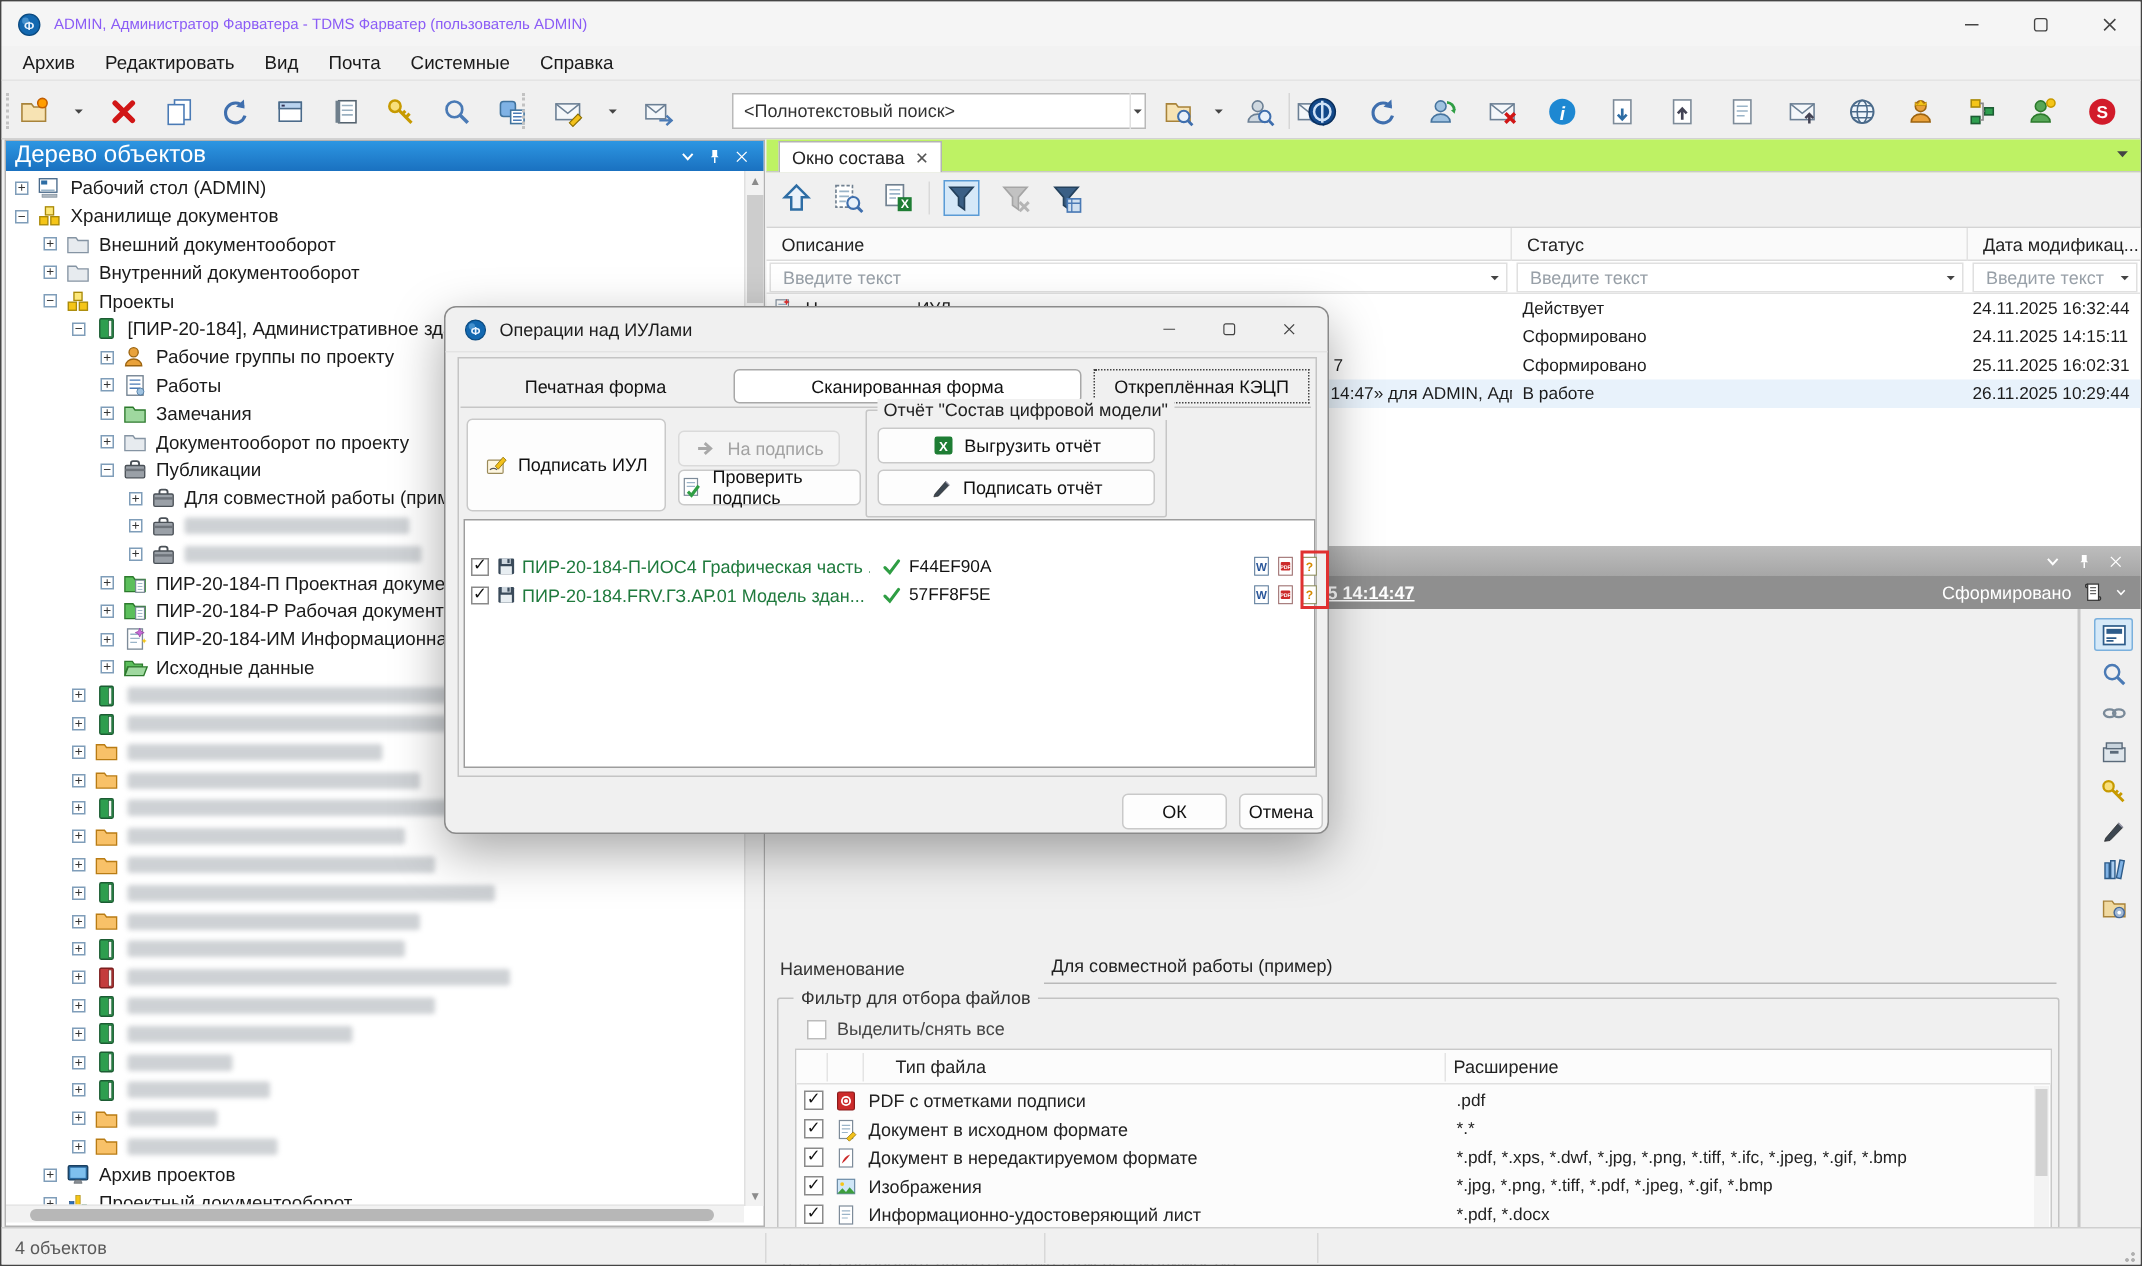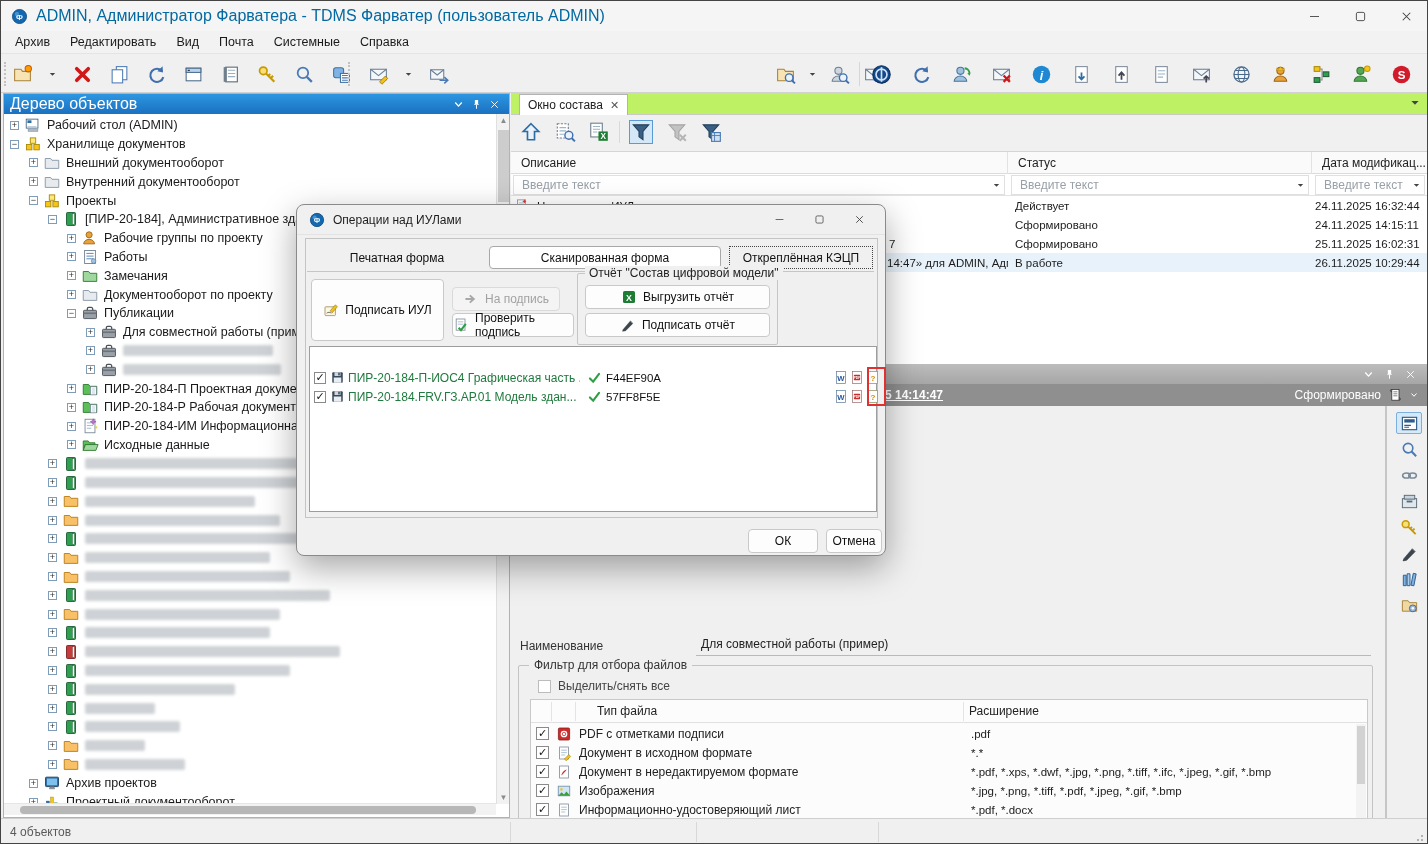--- a/index.html
+++ b/index.html
@@ -5,21 +5,21 @@
   html,body{margin:0;padding:0;background:#3a3a3a;}
   *{box-sizing:border-box;font-family:"Liberation Sans","DejaVu Sans",sans-serif;}
   #app{position:relative;width:1428px;height:844px;background:#f0f0f0;overflow:hidden;border:1px solid #444;}
   .abs{position:absolute;}
   .i{display:inline-block;width:20px;height:20px;position:relative;flex:none;}
   .i svg{width:100%;height:100%;display:block;}
 
   
   #titlebar{left:0;top:0;width:1428px;height:30px;background:#f5f5f5;display:flex;align-items:center;}
   #titlebar .appico{width:17px;height:17px;margin:0 8px 0 10px;}
-  #title-text{font-size:16px;color:#0369a1;}
+  #title-text{font-size:10px;color:#8b5cf6;}
   .wbtns{position:absolute;right:0;top:0;display:flex;height:30px;}
   .wbtn{width:46px;height:30px;display:flex;align-items:center;justify-content:center;color:#444;}
   .wbtn .i{width:15px;height:15px;}
   #menubar{left:0;top:30px;width:1428px;height:22px;display:flex;align-items:center;padding-left:4px;background:#f2f2f2;}
   .menu-item{font-size:12.5px;color:#1a1a1a;padding:2px 10px;}
   #toolbar{left:0;top:52px;width:1428px;height:40px;background:#f0f0f0;border-top:1px solid #e4e4e4;border-bottom:1px solid #d2d2d2;}
   .tgrip{position:absolute;top:8px;width:4px;height:24px;border-left:2px dotted #c2c2c2;}
   .tgroup{position:absolute;top:8px;display:flex;align-items:center;}
   .tbtn{width:24px;height:24px;display:flex;align-items:center;justify-content:center;}
   .tbtn .i{width:21px;height:21px;}
@@ -303,20 +303,30 @@
           <span class="i" style="width: 21px; height: 21px;">
             <svg viewBox="0 0 20 20">
               <rect x="2.5" y="5.5" width="12.5" height="9" fill="#f4f7fa" stroke="#6b7f94"></rect>
               <path d="M2.5 5.5 L8.8 10.5 L15 5.5" fill="none" stroke="#6b7f94"></path>
               <path d="M11 15.5 h7.5 M15.5 12.5 L18.8 15.5 L15.5 18.5" stroke="#4a7ab5" stroke-width="1.5" fill="none"></path>
             </svg>
           </span>
         </span>
       </div>
     <div class="tgrip" style="left:347px;"></div>
+    <div id="search-combo">
+      <span>&lt;Полнотекстовый поиск&gt;</span>
+      <span class="dd">
+          <span class="i">
+            <svg viewBox="0 0 20 20">
+              <path d="M4 6.5 L10 13 L16 6.5 Z" fill="#444"></path>
+            </svg>
+          </span>
+        </span>
+    </div>
     <div class="tgroup" id="tgroup-search" style="left:772px;gap:10px;">
         <span class="tbtn">
           <span class="i" style="width: 21px; height: 21px;">
             <svg viewBox="0 0 20 20">
               <path d="M2.5 16 v-11 h6 l1.5 2 h7.5 v9 z" fill="#f7e3b3" stroke="#a8833a"></path>
               <circle cx="13.5" cy="13" r="3.6" fill="#eaf2fb" stroke="#3f6fae" stroke-width="1.3"></circle>
               <path d="M16.2 15.7 L19 18.5" stroke="#3f6fae" stroke-width="1.8"></path>
             </svg>
           </span>
         </span>

